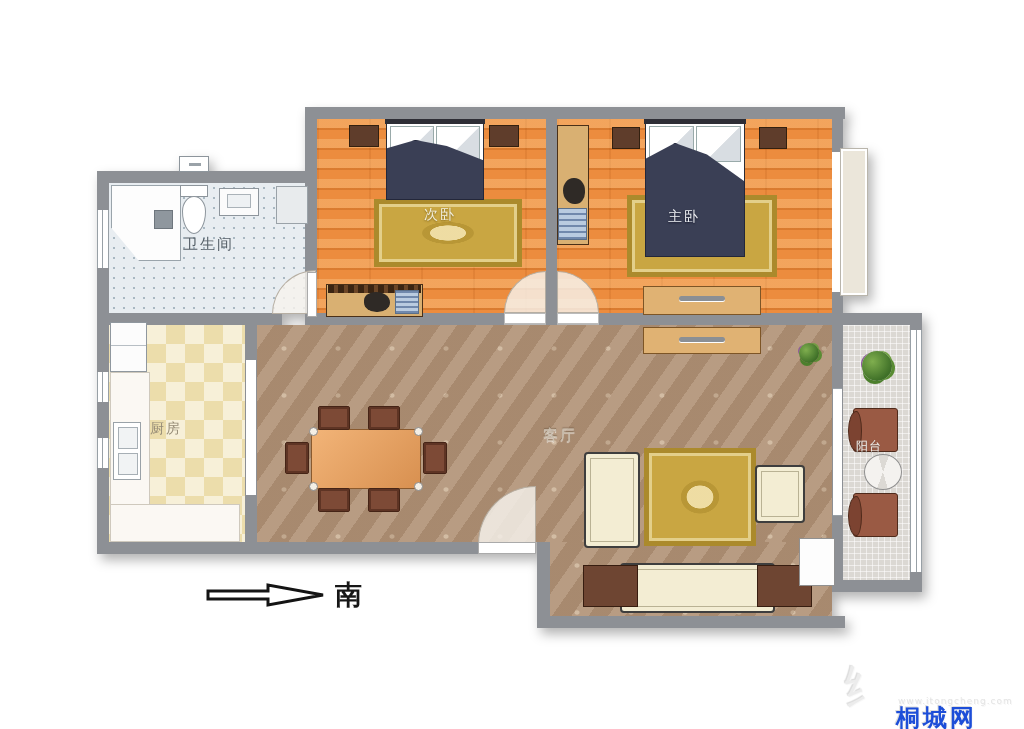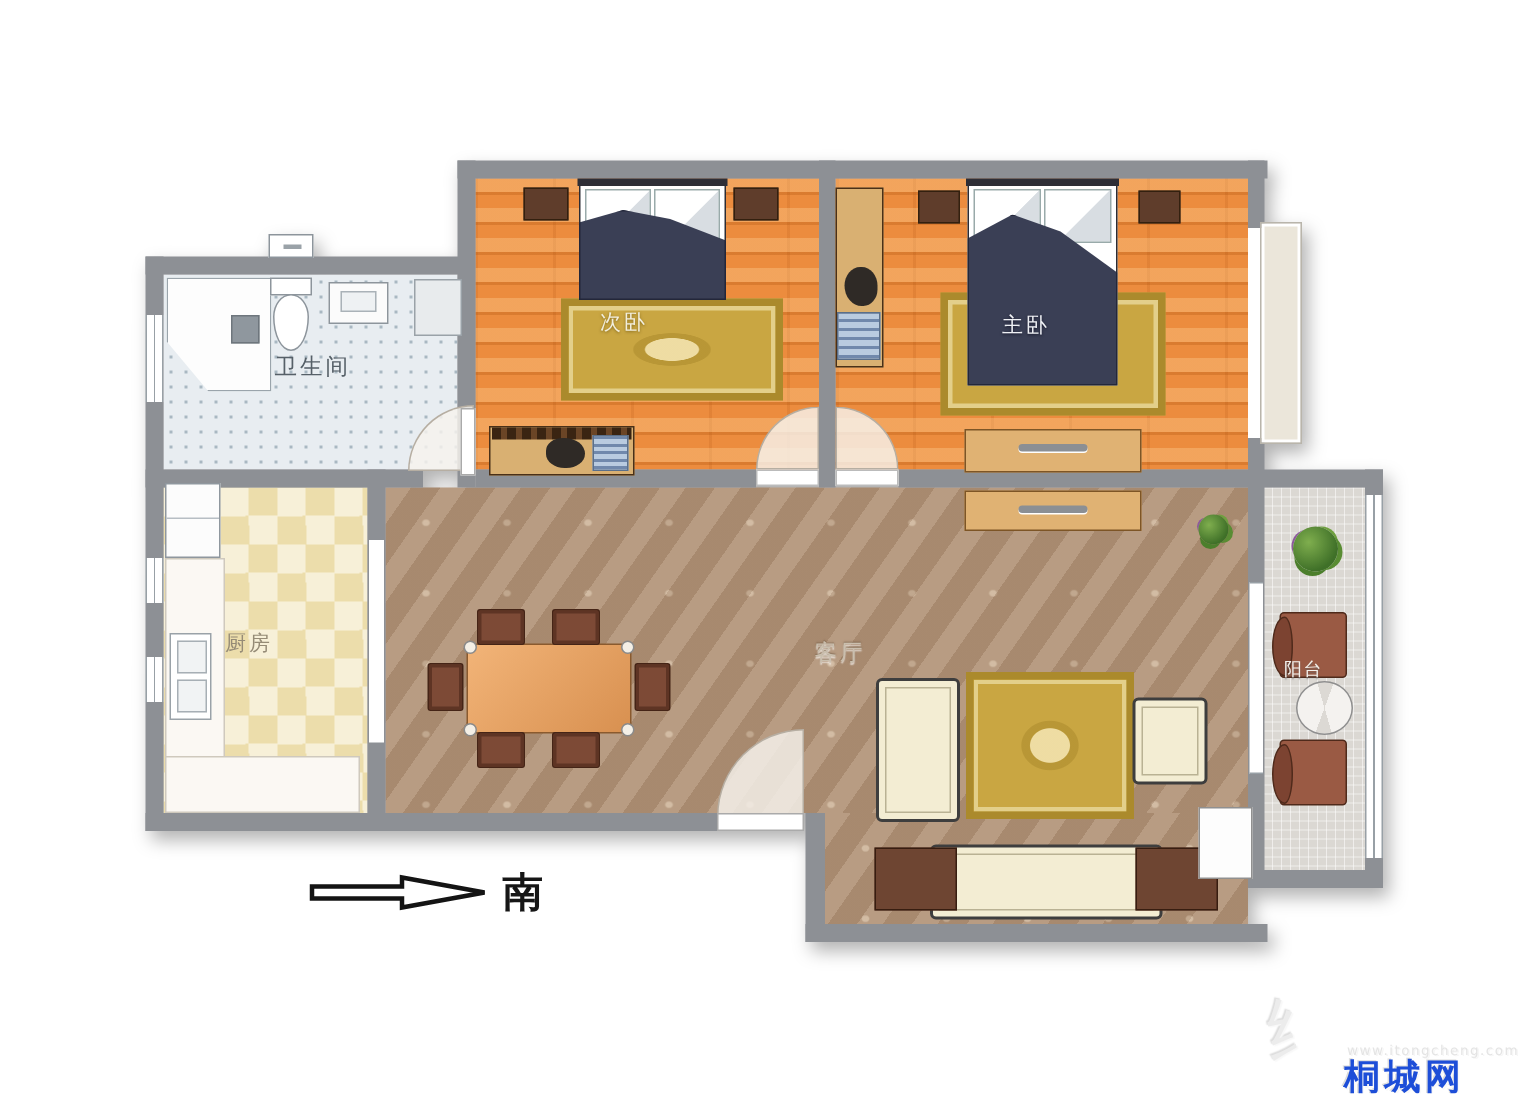--- a/index.html
+++ b/index.html
@@ -163,21 +163,21 @@
   .lounge{background:#9a5a44;border:1px solid #4f2a1b;border-radius:3px;}
   .lounge::before{content:"";position:absolute;left:-6px;top:2px;width:12px;height:90%;background:#7c4331;border:1px solid #4f2a1b;border-radius:60% 40% 40% 60%/50%;}
   #lounge1{left:853px;top:408px;width:45px;height:44px;}
   #lounge2{left:853px;top:493px;width:45px;height:44px;}
   #balc-table{left:864px;top:454px;width:38px;height:36px;background:#f4f2ef;border:1px solid #8f8f8f;border-radius:50%;
     background-image:conic-gradient(from 20deg, #f4f2ef 0 40%, #dcd9d4 40% 50%, #f4f2ef 50% 90%, #dcd9d4 90% 100%);}
 
   
   .roomlabel{position:absolute;color:#5a6470;letter-spacing:2px;white-space:nowrap;}
   #label-bathroom{left:183px;top:235px;font-size:15px;color:#566068;}
-  #label-bedroom2{left:400px;top:206px;font-size:14px;color:#f2eedd;text-shadow:0 1px 2px rgba(80,60,0,.6);}
+  #label-bedroom2{left:424px;top:206px;font-size:14px;color:#f2eedd;text-shadow:0 1px 2px rgba(80,60,0,.6);}
   #label-master{left:668px;top:208px;font-size:14px;color:#eef0f4;text-shadow:0 1px 2px rgba(0,0,20,.7);text-align:center;}
   #label-kitchen{left:150px;top:420px;font-size:14px;color:#958b76;}
   #label-living{left:543px;top:426px;font-size:15px;color:#cabfae;text-shadow:0 1px 1px rgba(255,255,255,.7),0 -1px 1px rgba(90,70,50,.5);}
   #label-balcony{left:856px;top:438px;font-size:12px;color:#f3f1ec;text-shadow:0 1px 1px rgba(100,100,100,.7);letter-spacing:1px;}
 
   
   #compass{left:205px;top:575px;width:180px;height:42px;}
   #compass svg{position:absolute;left:0;top:6px;}
   #compass-label{position:absolute;left:130px;top:2px;font-size:27px;font-weight:bold;color:#161616;}
 

